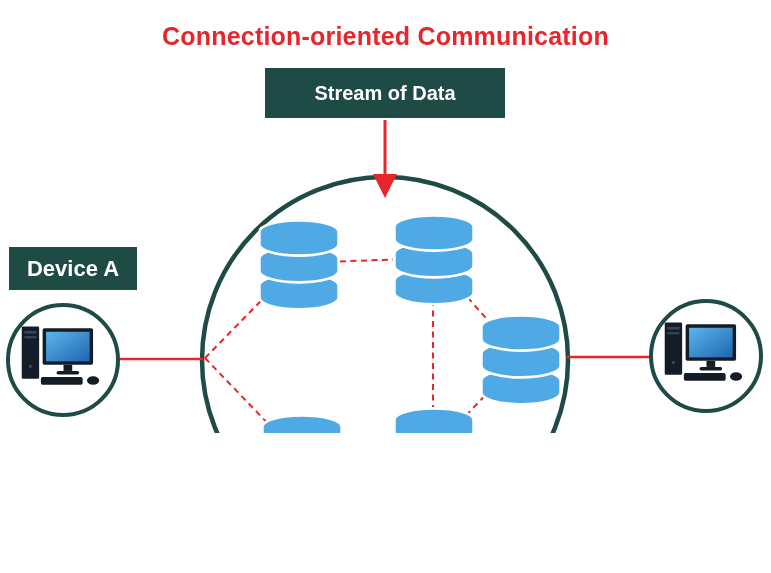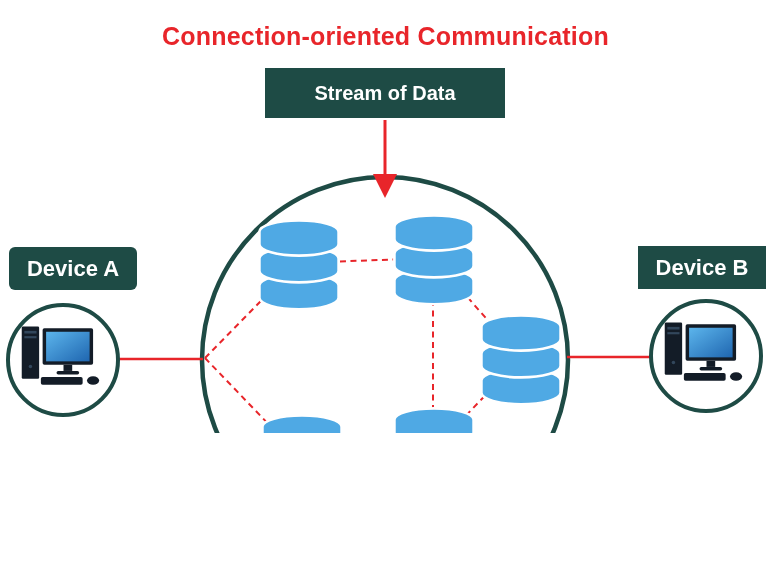--- a/index.html
+++ b/index.html
@@ -23,21 +23,21 @@
     background:var(--dark-teal,#1e4b45);color:#ffffff;
     display:flex;align-items:center;justify-content:center;
     font-size:20px;font-weight:bold;
   }
   .device-label{
     position:absolute;width:128px;height:43px;
     background:var(--dark-teal,#1e4b45);color:#ffffff;
     display:flex;align-items:center;justify-content:center;
     font-size:22px;font-weight:bold;
   }
-  .device-label.a{left:9px;top:247px;border-radius:6px;}
+  .device-label.a{left:9px;top:247px;}
   .device-label.b{left:638px;top:246px;}
   .teal-circle{fill:#ffffff;stroke:var(--dark-teal,#1e4b45);}
   .red-solid{stroke:var(--accent-red,#e8252a);stroke-width:2.5;}
   .red-dash{stroke:var(--accent-red,#e8252a);stroke-width:2;stroke-dasharray:6 4.5;fill:none;}
   .red-fill{fill:var(--accent-red,#e8252a);}
   .db-disk{fill:var(--database-blue,#4fa9e4);stroke:#ffffff;stroke-width:3;}
   .pc-dark{fill:#131c27;}
   .pc-detail{fill:#32475c;}
 </style>
 </head>
@@ -111,17 +111,14 @@
   <div class="title">Connection-oriented Communication</div>
 
   <div class="stream-box">
     <span>Stream of Data</span>
   </div>
 
   <div class="device-label a">
     <span>Device A</span>
   </div>
 
-  <div class="device-label b">
-    <span>Device B</span>
-  </div>
 
 </div>
 
 </body></html>

